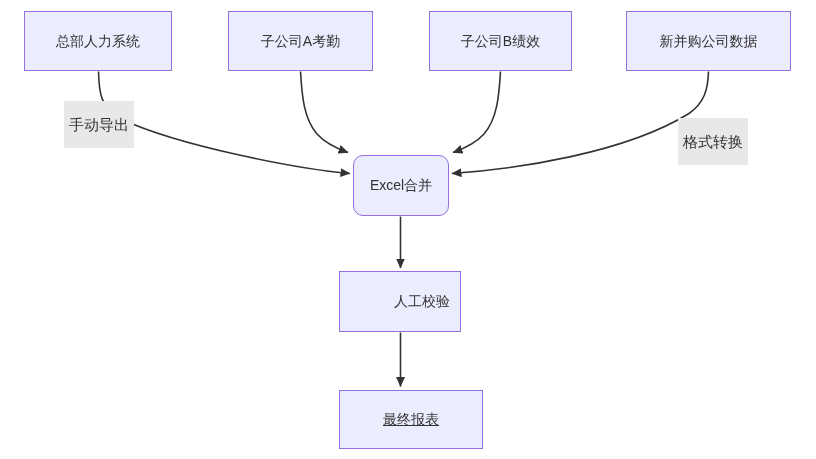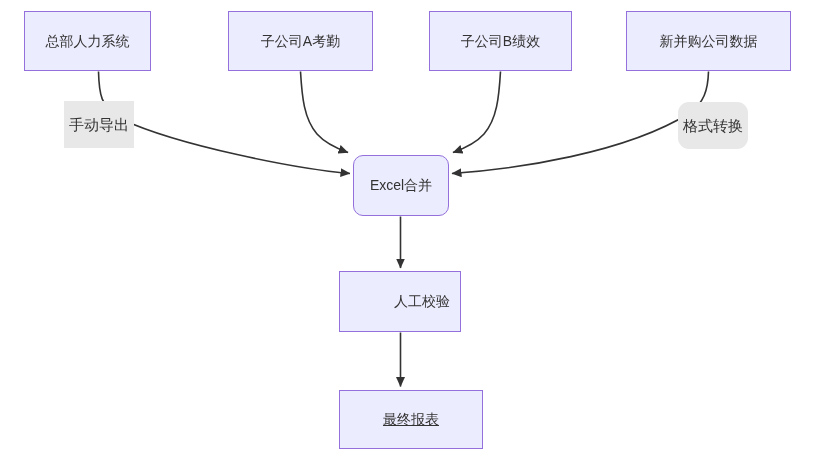--- a/index.html
+++ b/index.html
@@ -39,39 +39,39 @@
     color: var(--text-color, #333333);
     display: flex;
     align-items: center;
     justify-content: center;
     font-size: 14px;
     line-height: 1.2;
     text-align: center;
   }
   .node.rounded { border-radius: 10px; }
 
-  #node-hq     { left: 24px;  top: 11px;  width: 127px; height: 60px; }
+  #node-hq     { left: 24px;  top: 11px;  width: 148px; height: 60px; }
   #node-subA   { left: 228px; top: 11px;  width: 145px; height: 60px; }
   #node-subB   { left: 429px; top: 11px;  width: 143px; height: 60px; }
   #node-acq    { left: 626px; top: 11px;  width: 165px; height: 60px; }
   #node-excel  { left: 353px; top: 155px; width: 96px;  height: 61px; }
   #node-verify { left: 339px; top: 271px; width: 122px; height: 61px; padding-left: 44px; }
   #node-report { left: 339px; top: 390px; width: 144px; height: 59px; text-decoration: underline; }
 
   .edge-label {
     position: absolute;
     background: var(--edge-label-bg, #e8e8e8);
     color: var(--text-color, #333333);
     font-size: 15px;
     line-height: 1;
     padding: 16px 5px;
     white-space: nowrap;
   }
   #label-manual { left: 64px;  top: 101px; }
-  #label-format { left: 678px; top: 102px; border-radius: 11px; }
+  #label-format { left: 678px; top: 118px; }
 </style>
 </head>
 <body>
 
 <div class="canvas">
 
   <svg class="edges-layer" width="816" height="459" viewBox="0 0 816 459" xmlns="http://www.w3.org/2000/svg">
     <defs>
       <marker id="arrow" viewBox="0 0 10 9" refX="9.5" refY="4.5" markerWidth="10" markerHeight="9" markerUnits="userSpaceOnUse" orient="auto">
         <path class="arrowhead" d="M 0 0 L 10 4.5 L 0 9 z"></path>

